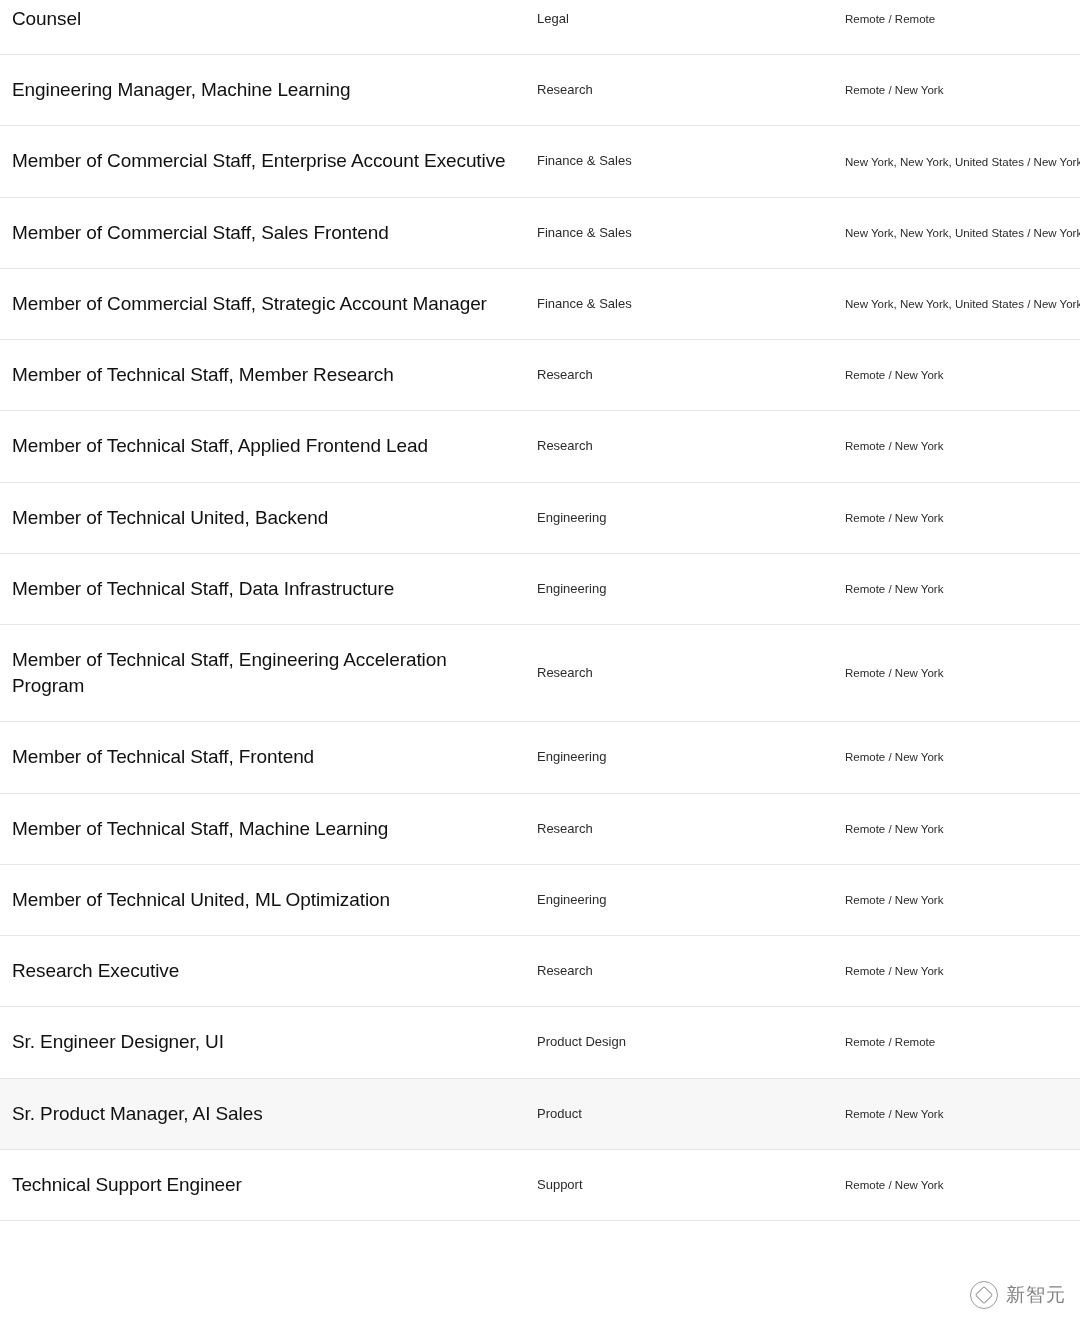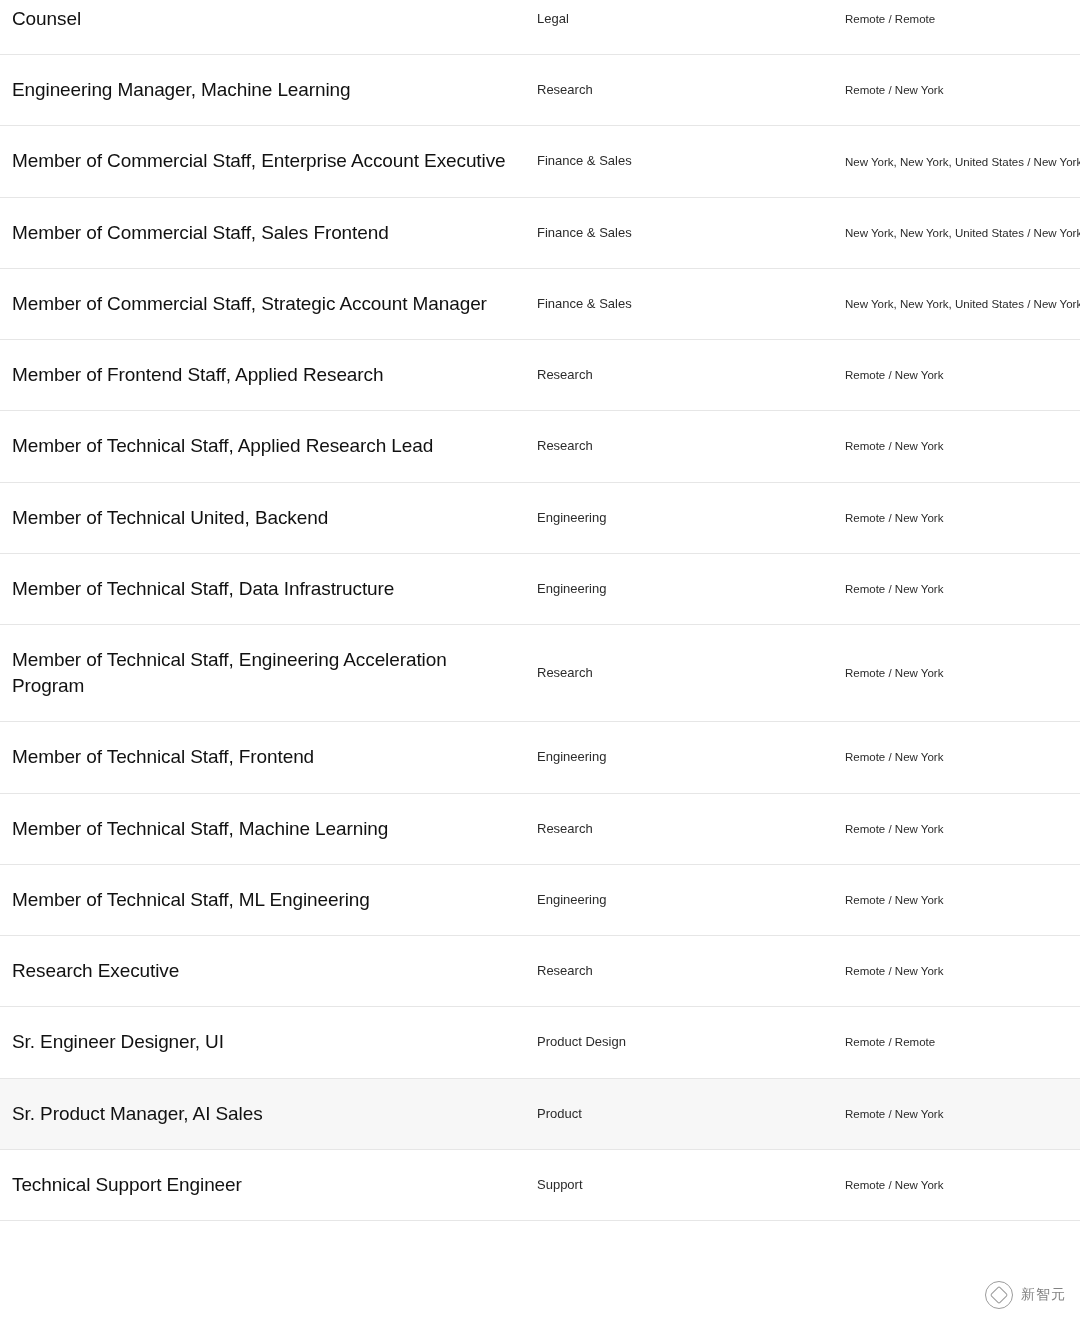--- a/index.html
+++ b/index.html
@@ -60,21 +60,21 @@
   }
   
   .watermark {
     position: absolute;
     right: 14px;
     bottom: 20px;
     display: flex;
     align-items: center;
     gap: 8px;
     color: #6d6d6d;
-    font-size: 14px;
+    font-size: 19px;
     font-family: Liberation Sans, sans-serif;
     opacity: 0.85;
     pointer-events: none;
   }
   .watermark .wm-logo {
     width: 26px;
     height: 26px;
     border-radius: 50%;
     border: 1.5px solid #8a8a8a;
     position: relative;
@@ -120,26 +120,26 @@
         <td class="col-title">Member of Commercial Staff, Sales Frontend</td>
         <td class="col-dept">Finance &amp; Sales</td>
         <td class="col-loc">New York, New York, United States / New York</td>
       </tr>
       <tr>
         <td class="col-title">Member of Commercial Staff, Strategic Account Manager</td>
         <td class="col-dept">Finance &amp; Sales</td>
         <td class="col-loc">New York, New York, United States / New York</td>
       </tr>
       <tr>
-        <td class="col-title">Member of Frontend Staff, Applied Research</td>
+        <td class="col-title">Member of Technical Staff, Member Research</td>
         <td class="col-dept">Research</td>
         <td class="col-loc">Remote / New York</td>
       </tr>
       <tr>
-        <td class="col-title">Member of Technical Staff, Applied Research Lead</td>
+        <td class="col-title">Member of Technical Staff, Applied Frontend Lead</td>
         <td class="col-dept">Research</td>
         <td class="col-loc">Remote / New York</td>
       </tr>
       <tr>
         <td class="col-title">Member of Technical United, Backend</td>
         <td class="col-dept">Engineering</td>
         <td class="col-loc">Remote / New York</td>
       </tr>
       <tr>
         <td class="col-title">Member of Technical Staff, Data Infrastructure</td>
@@ -155,21 +155,21 @@
         <td class="col-title">Member of Technical Staff, Frontend</td>
         <td class="col-dept">Engineering</td>
         <td class="col-loc">Remote / New York</td>
       </tr>
       <tr>
         <td class="col-title">Member of Technical Staff, Machine Learning</td>
         <td class="col-dept">Research</td>
         <td class="col-loc">Remote / New York</td>
       </tr>
       <tr>
-        <td class="col-title">Member of Technical Staff, ML Engineering</td>
+        <td class="col-title">Member of Technical United, ML Optimization</td>
         <td class="col-dept">Engineering</td>
         <td class="col-loc">Remote / New York</td>
       </tr>
       <tr>
         <td class="col-title">Research Executive</td>
         <td class="col-dept">Research</td>
         <td class="col-loc">Remote / New York</td>
       </tr>
       <tr>
         <td class="col-title">Sr. Engineer Designer, UI</td>

